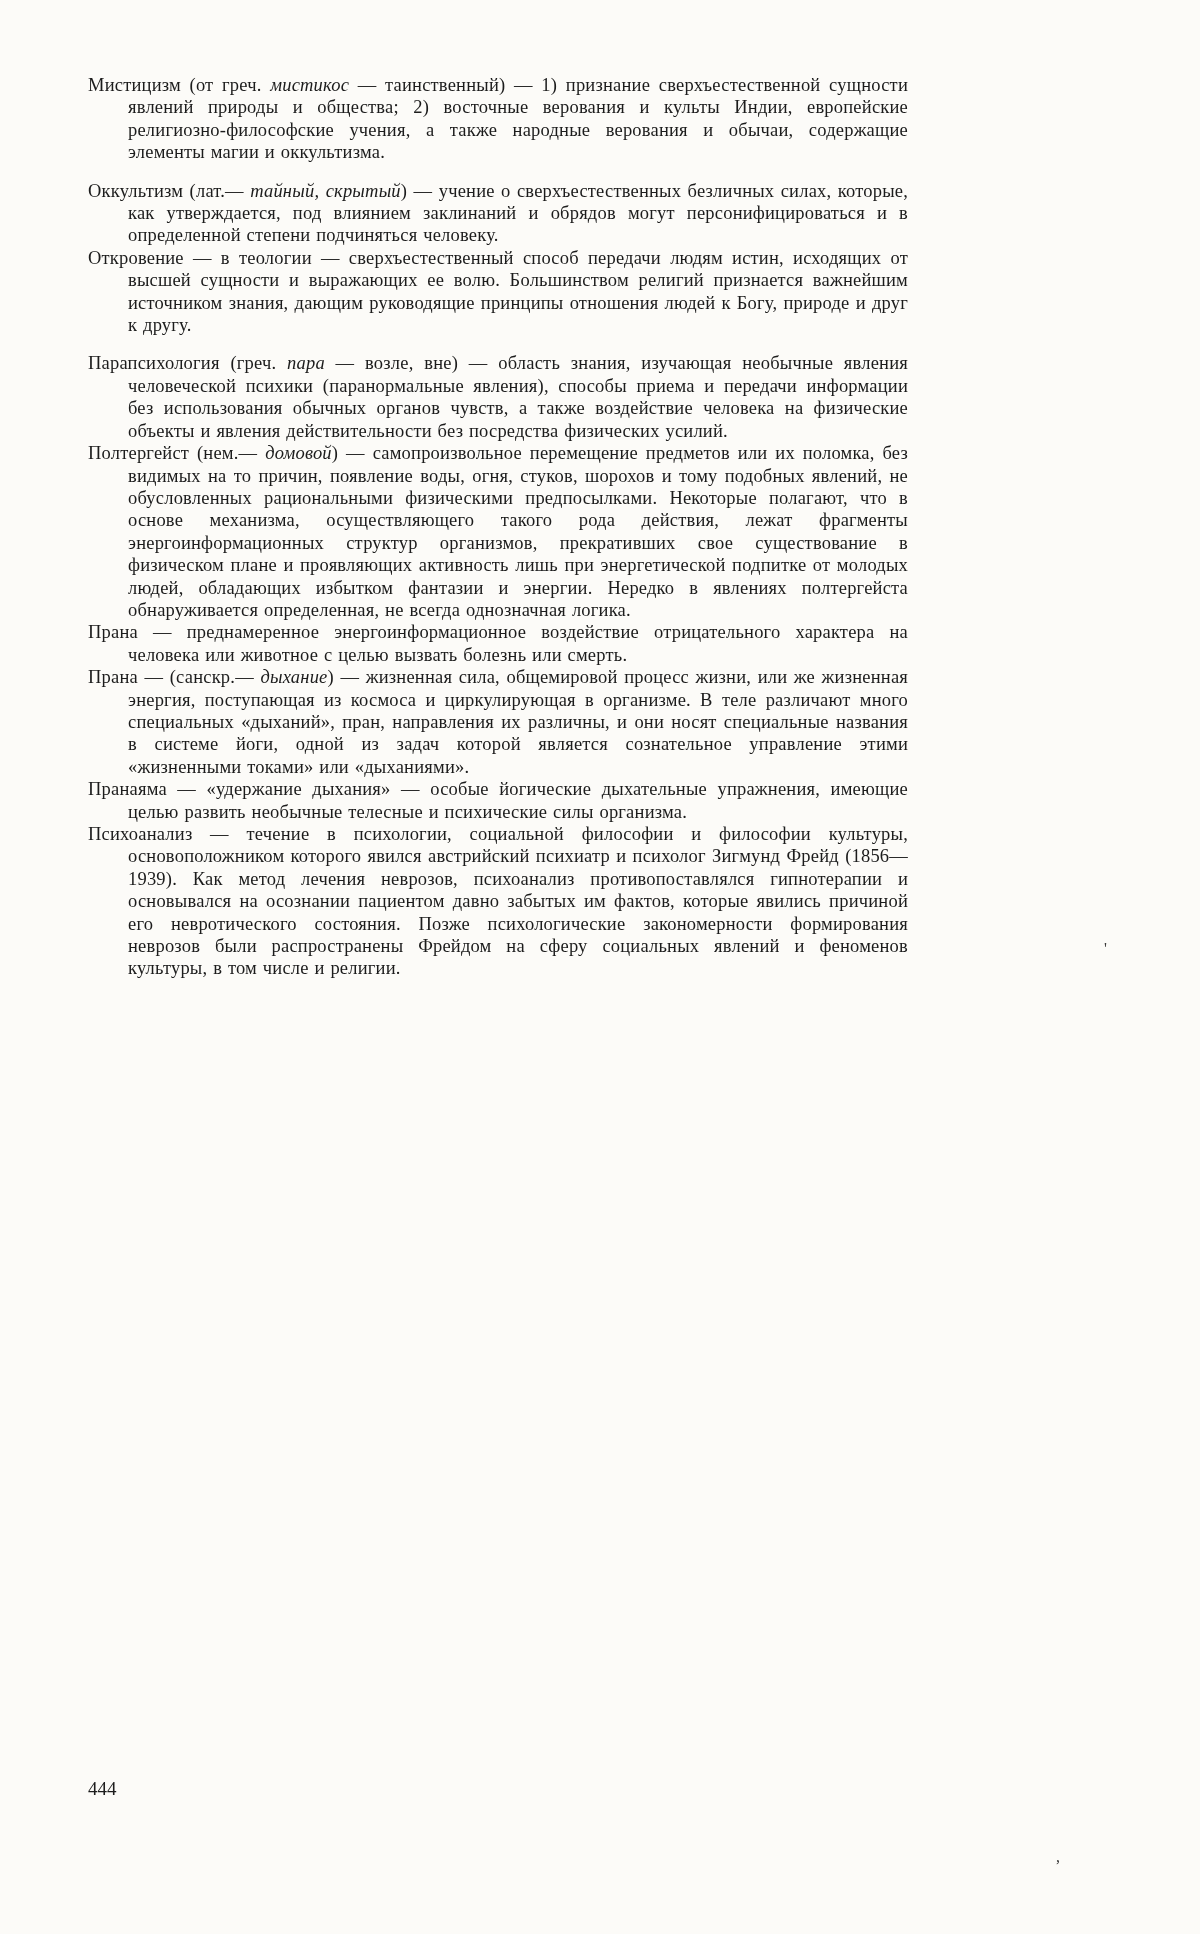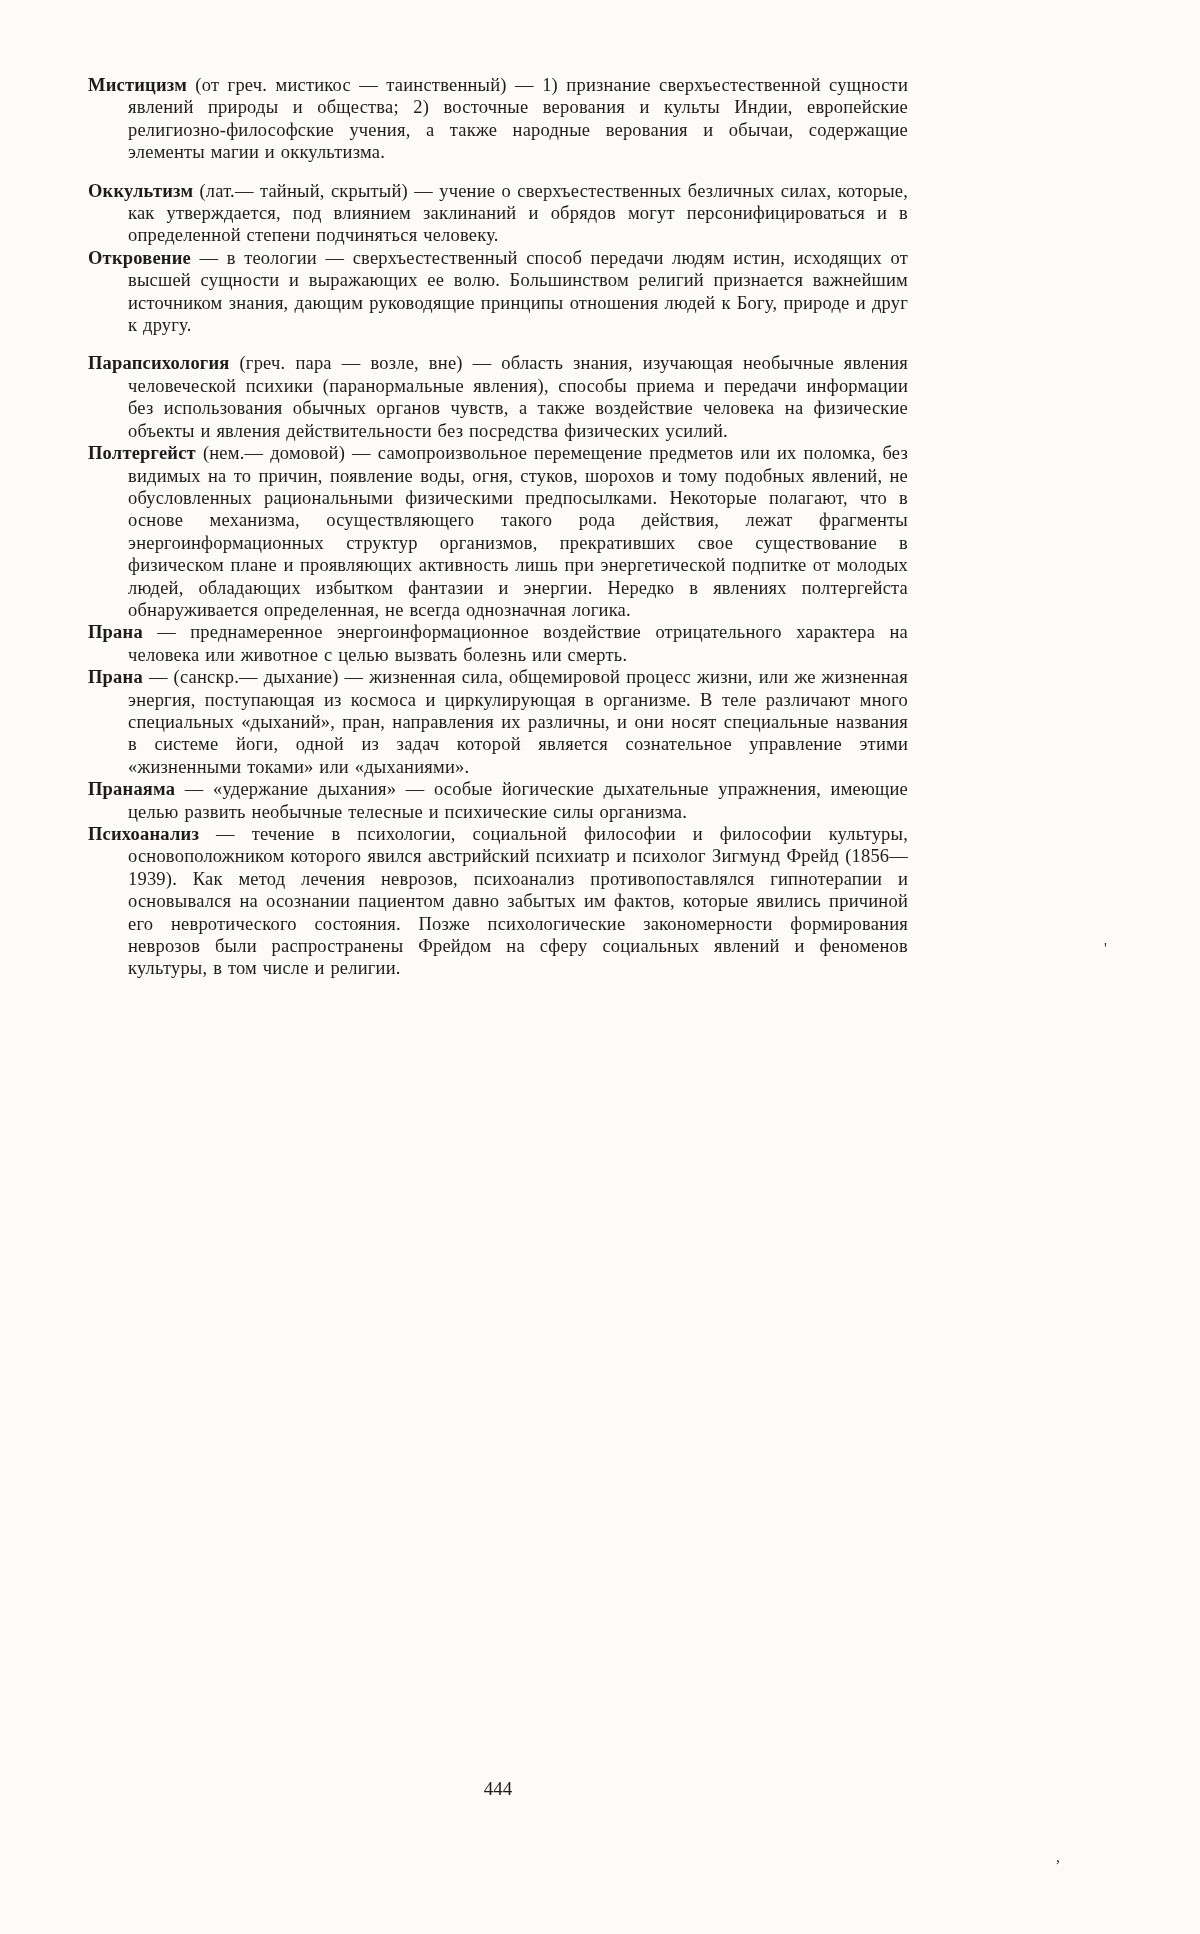--- a/index.html
+++ b/index.html
@@ -29,30 +29,31 @@
     font-size: 18.5px;
     line-height: 22.4px;
     text-align: justify;
     letter-spacing: 0.2px;
     word-spacing: 1px;
   }
   .entry.gap {
     margin-bottom: 16px;
   }
   .term {
-    font-weight: bold;
+    font-weight: normal;
   }
   .etym {
+    font-style: italic;
   }
   .page-number {
     position: absolute;
     left: 88px;
     top: 1778px;
     width: 820px;
-    text-align: center;
+    text-align: left;
     font-size: 19px;
     color: #1c1c1c;
   }
   .artifact {
     position: absolute;
     font-size: 16px;
     color: #3a3a3a;
   }
   .artifact.a1 { left: 1104px; top: 940px; }
   .artifact.a2 { left: 1056px; top: 1848px; }

